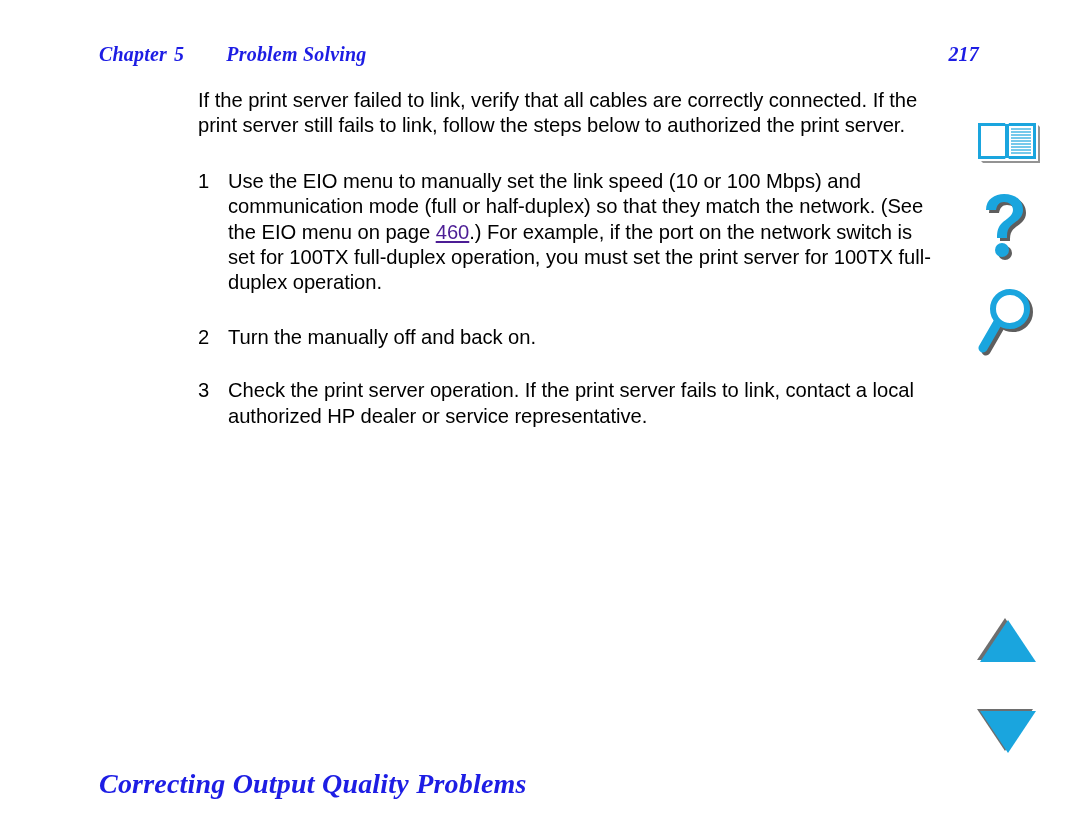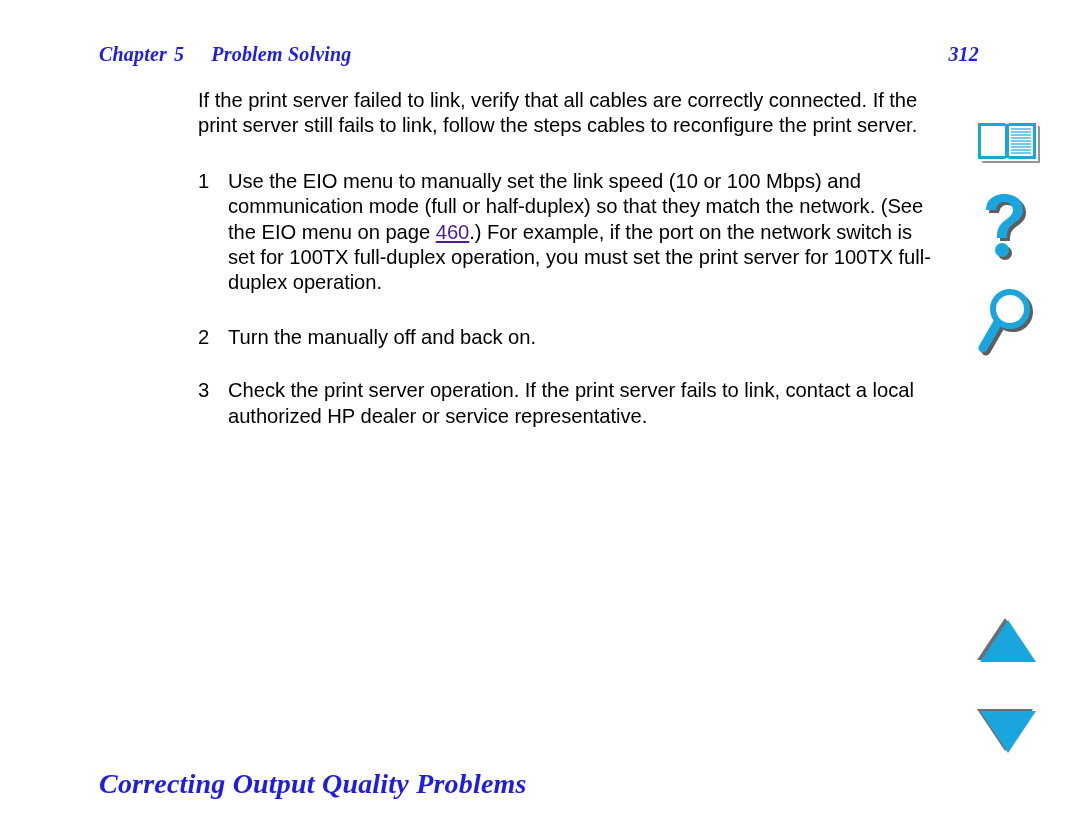--- a/index.html
+++ b/index.html
@@ -45,21 +45,21 @@
   }
   .header-chapter-word {
     white-space: pre;
   }
   .header-chapter-num {
     white-space: pre;
     margin-left: 7px;
   }
   .header-title {
     white-space: pre;
-    margin-left: 27px;
+    margin-left: 42px;
   }
   .header-pagenum {
     white-space: pre;
     margin-right: 2px;
   }
 
   
   .content {
     position: absolute;
     left: 198px;
@@ -154,26 +154,26 @@
 <body>
 
 <div class="page">
 
   <div class="page-header">
     <div class="header-left">
       <span class="header-chapter-word">Chapter</span>
       <span class="header-chapter-num">5</span>
       <span class="header-title">Problem Solving</span>
     </div>
-    <span class="header-pagenum">312</span>
+    <span class="header-pagenum">217</span>
   </div>
 
   <div class="content">
 
-    <p class="intro-para">If the print server failed to link, verify that all cables are correctly connected. If the print server still fails to link, follow the steps cables to reconfigure the print server.</p>
+    <p class="intro-para">If the print server failed to link, verify that all cables are correctly connected. If the print server still fails to link, follow the steps below to authorized the print server.</p>
 
     <ol class="steps">
 
       <li class="step step-1">
         <span class="step-num">1</span>
         <span class="step-body"><span>Use the EIO menu to manually set the link speed (10 or 100 Mbps) and communication mode (full or half-duplex) so that they match the network. (See the EIO menu on page </span><a class="page-link" href="#">460</a><span>.) For example, if the port on the network switch is set for 100TX full-duplex operation, you must set the print server for 100TX full-duplex operation.</span></span>
       </li>
 
       <li class="step step-2">
         <span class="step-num">2</span>

